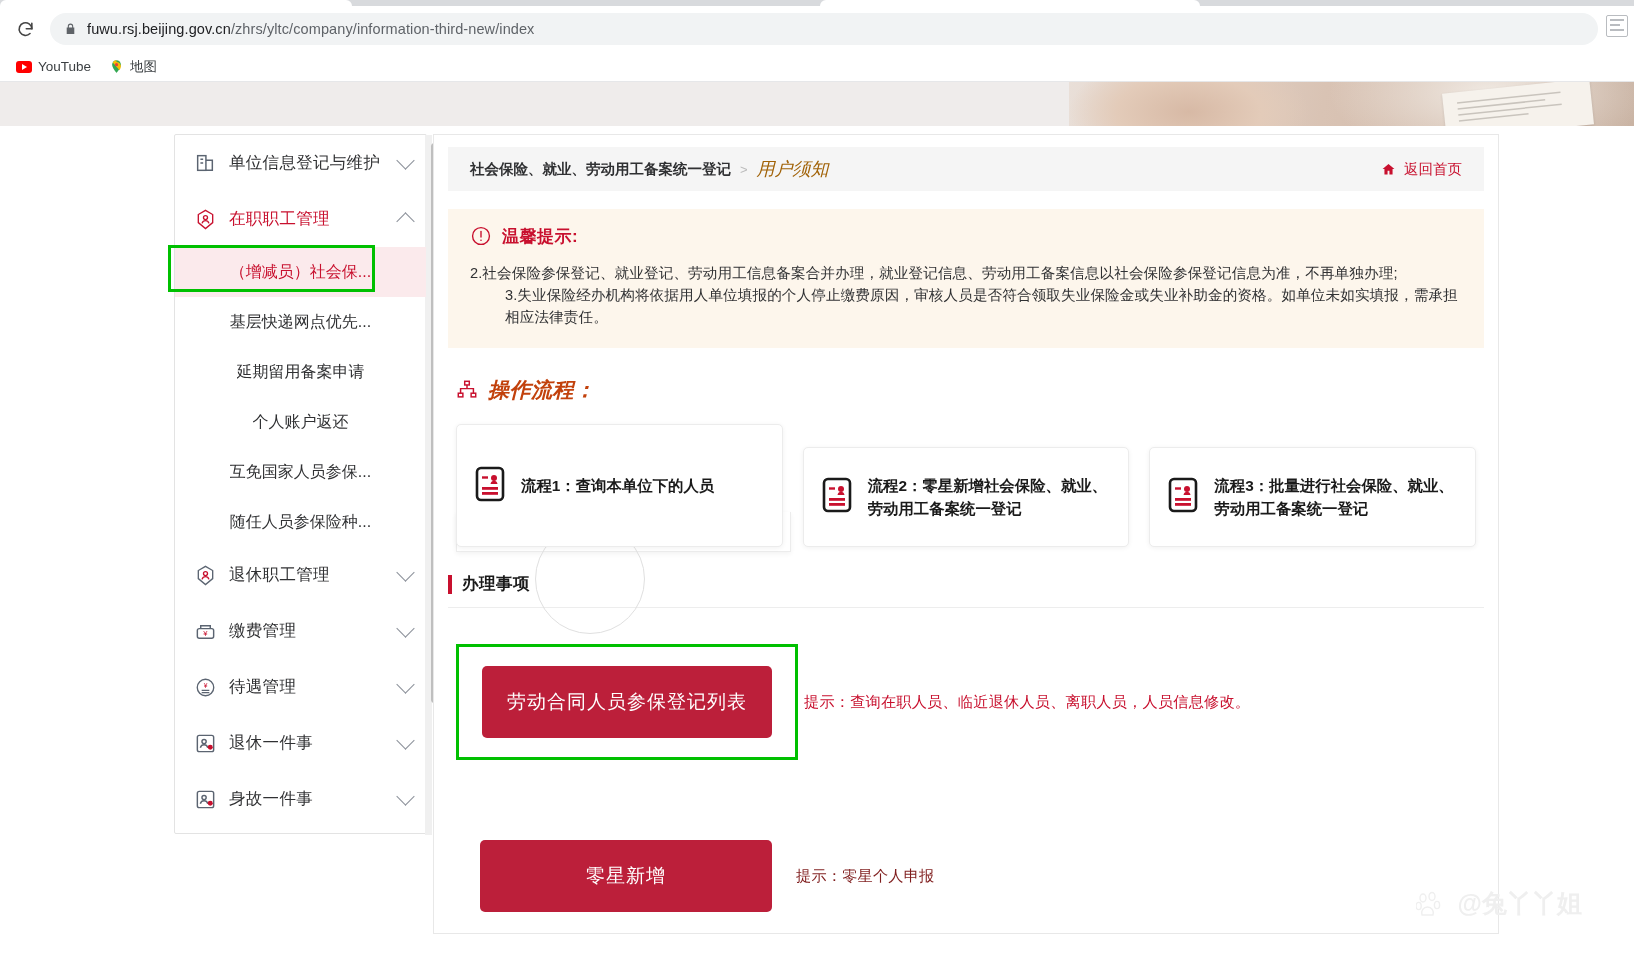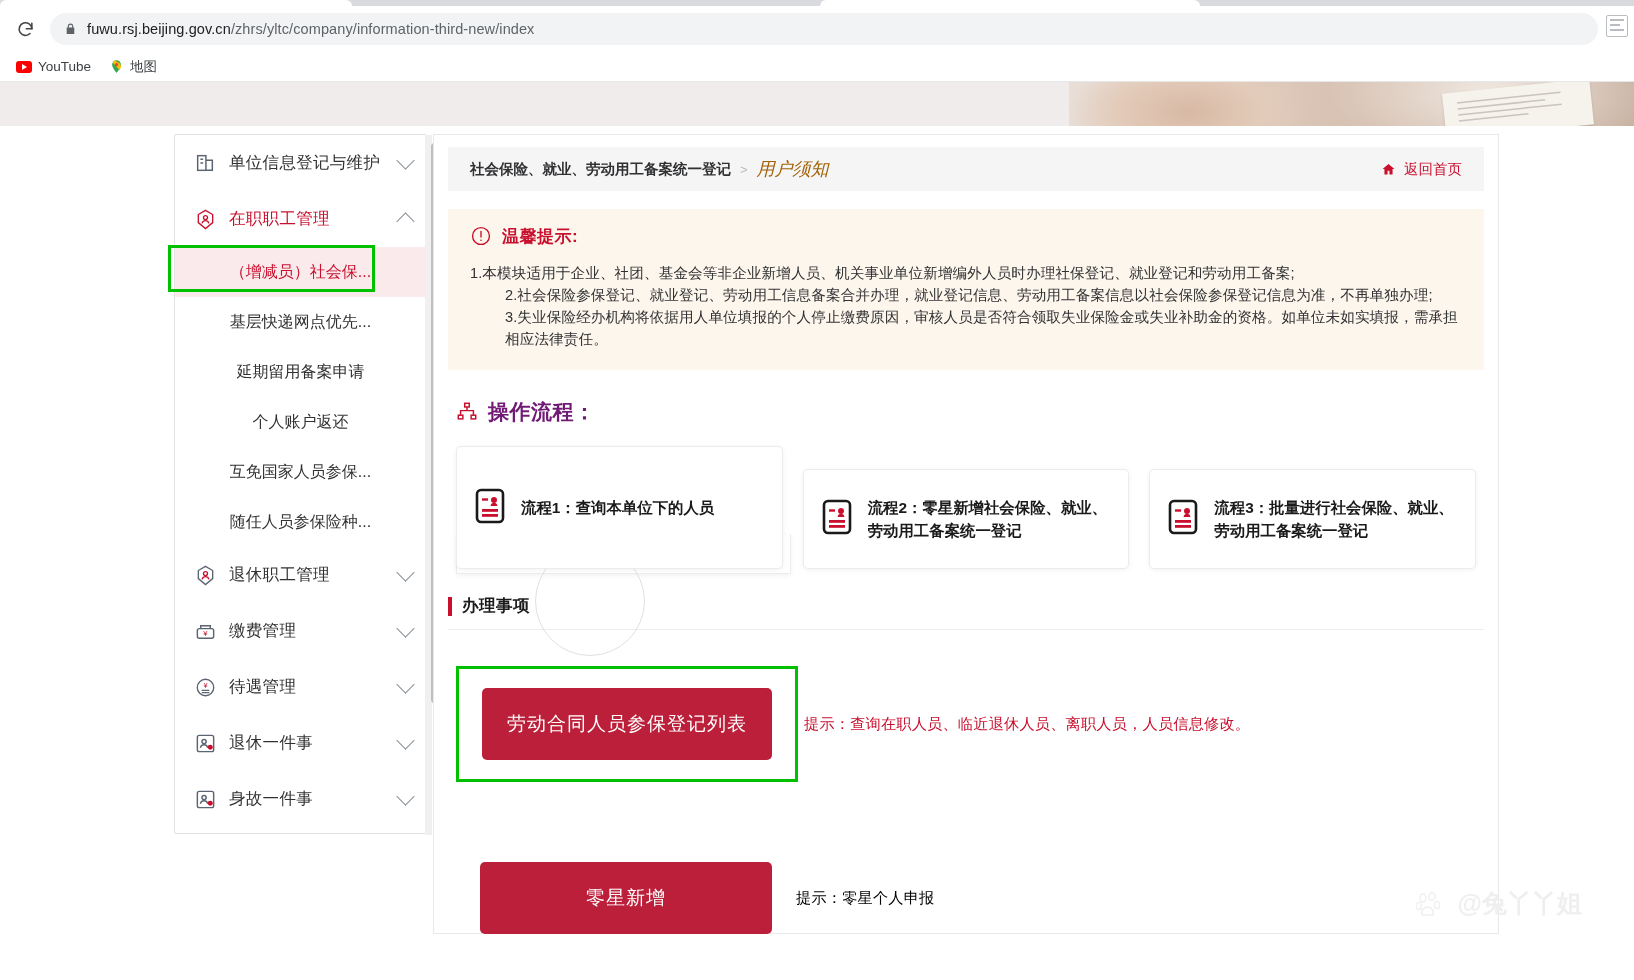--- a/index.html
+++ b/index.html
@@ -167,21 +167,21 @@
   .tips-head { display: flex; align-items: flex-start; gap: 10px; margin-bottom: 14px; }
   .tips-head .t-title { color: #c8102e; font-size: 17px; font-weight: 700; letter-spacing: .5px; }
   .tips-line {
     font-size: 14.6px; color: #303133; line-height: 22px; letter-spacing: .1px;
   }
   .tips-line + .tips-line { margin-top: 0; margin-left: 35px; }
 
   .flow-title {
     display: flex; align-items: center; gap: 10px; margin: 28px 0 0 22px;
   }
-  .flow-title .ft-text { font-size: 21px; font-weight: 700; color: #701a75; letter-spacing: .5px; }
+  .flow-title .ft-text { font-size: 21px; font-weight: 700; color: #c2410c; letter-spacing: .5px; font-style: italic; }
 
   .flow-row { display: flex; gap: 20px; margin: 20px 22px 0 22px; position: relative; }
   .flow-card {
     flex: 1; min-height: 88px; border: 1px solid #ececec; border-radius: 5px;
     box-shadow: 0 1px 5px rgba(0,0,0,.06);
     display: flex; align-items: center; padding: 14px 18px; background: #fff;
     position: relative; z-index: 2;
   }
   .flow-card .fc-ico { margin-right: 12px; flex: 0 0 34px; }
   .flow-card .fc-text { font-size: 15.4px; color: #1a1a1a; font-weight: 700; line-height: 23px; }
@@ -213,21 +213,21 @@
     font-size: 19px; letter-spacing: 1px; cursor: pointer;
     font-family: inherit;
   }
   .big-btn.b1 { width: 290px; height: 72px; }
   .big-btn.b2 { width: 292px; height: 72px; }
   .btn-wrap { position: relative; padding: 22px 26px; }
   .btn-wrap .hl {
     position: absolute; inset: 0; border: 3px solid #00c000; pointer-events: none;
   }
   .hint { font-size: 15.2px; color: #c8102e; letter-spacing: .2px; }
-  .hint.orange { color: #000000; }
+  .hint.orange { color: #7f1d1d; }
   .hint.mleft { margin-left: 6px; }
 
   
   .watermark {
     position: absolute; right: 52px; bottom: 62px;
     display: flex; align-items: center; gap: 8px;
     color: #efefef; font-size: 25px; font-weight: 700; user-select: none;
   }
   .wm-logo {
     width: 34px; height: 26px; position: relative;
@@ -419,21 +419,20 @@
 
     <div class="tips">
       <div class="tips-head">
         <svg width="22" height="22" viewBox="0 0 24 24" fill="none" stroke="#c8102e" stroke-width="1.5">
           <circle cx="12" cy="12" r="9.2"></circle>
             <path d="M12 7v6.2" stroke-linecap="round"></path>
           <circle cx="12" cy="16.6" r="0.9" fill="#c8102e" stroke="none"></circle>
           </svg>
         <span class="t-title">温馨提示:</span>
       </div>
-      <div class="tips-line">1.本模块适用于企业、社团、基金会等非企业新增人员、机关事业单位新增编外人员时办理社保登记、就业登记和劳动用工备案;</div>
       <div class="tips-line">2.社会保险参保登记、就业登记、劳动用工信息备案合并办理，就业登记信息、劳动用工备案信息以社会保险参保登记信息为准，不再单独办理;</div>
       <div class="tips-line">3.失业保险经办机构将依据用人单位填报的个人停止缴费原因，审核人员是否符合领取失业保险金或失业补助金的资格。如单位未如实填报，需承担相应法律责任。</div>
     </div>
 
     <div class="flow-title">
       <svg width="22" height="22" viewBox="0 0 24 24" fill="none" stroke="#c8102e" stroke-width="1.6">
         <rect x="9.5" y="2.5" width="5" height="4"></rect>
           <rect x="2.5" y="15.5" width="5" height="4"></rect>
         <rect x="16.5" y="15.5" width="5" height="4"></rect>
         <path d="M12 6.5v4M5 15.5v-5h14v5"></path>

